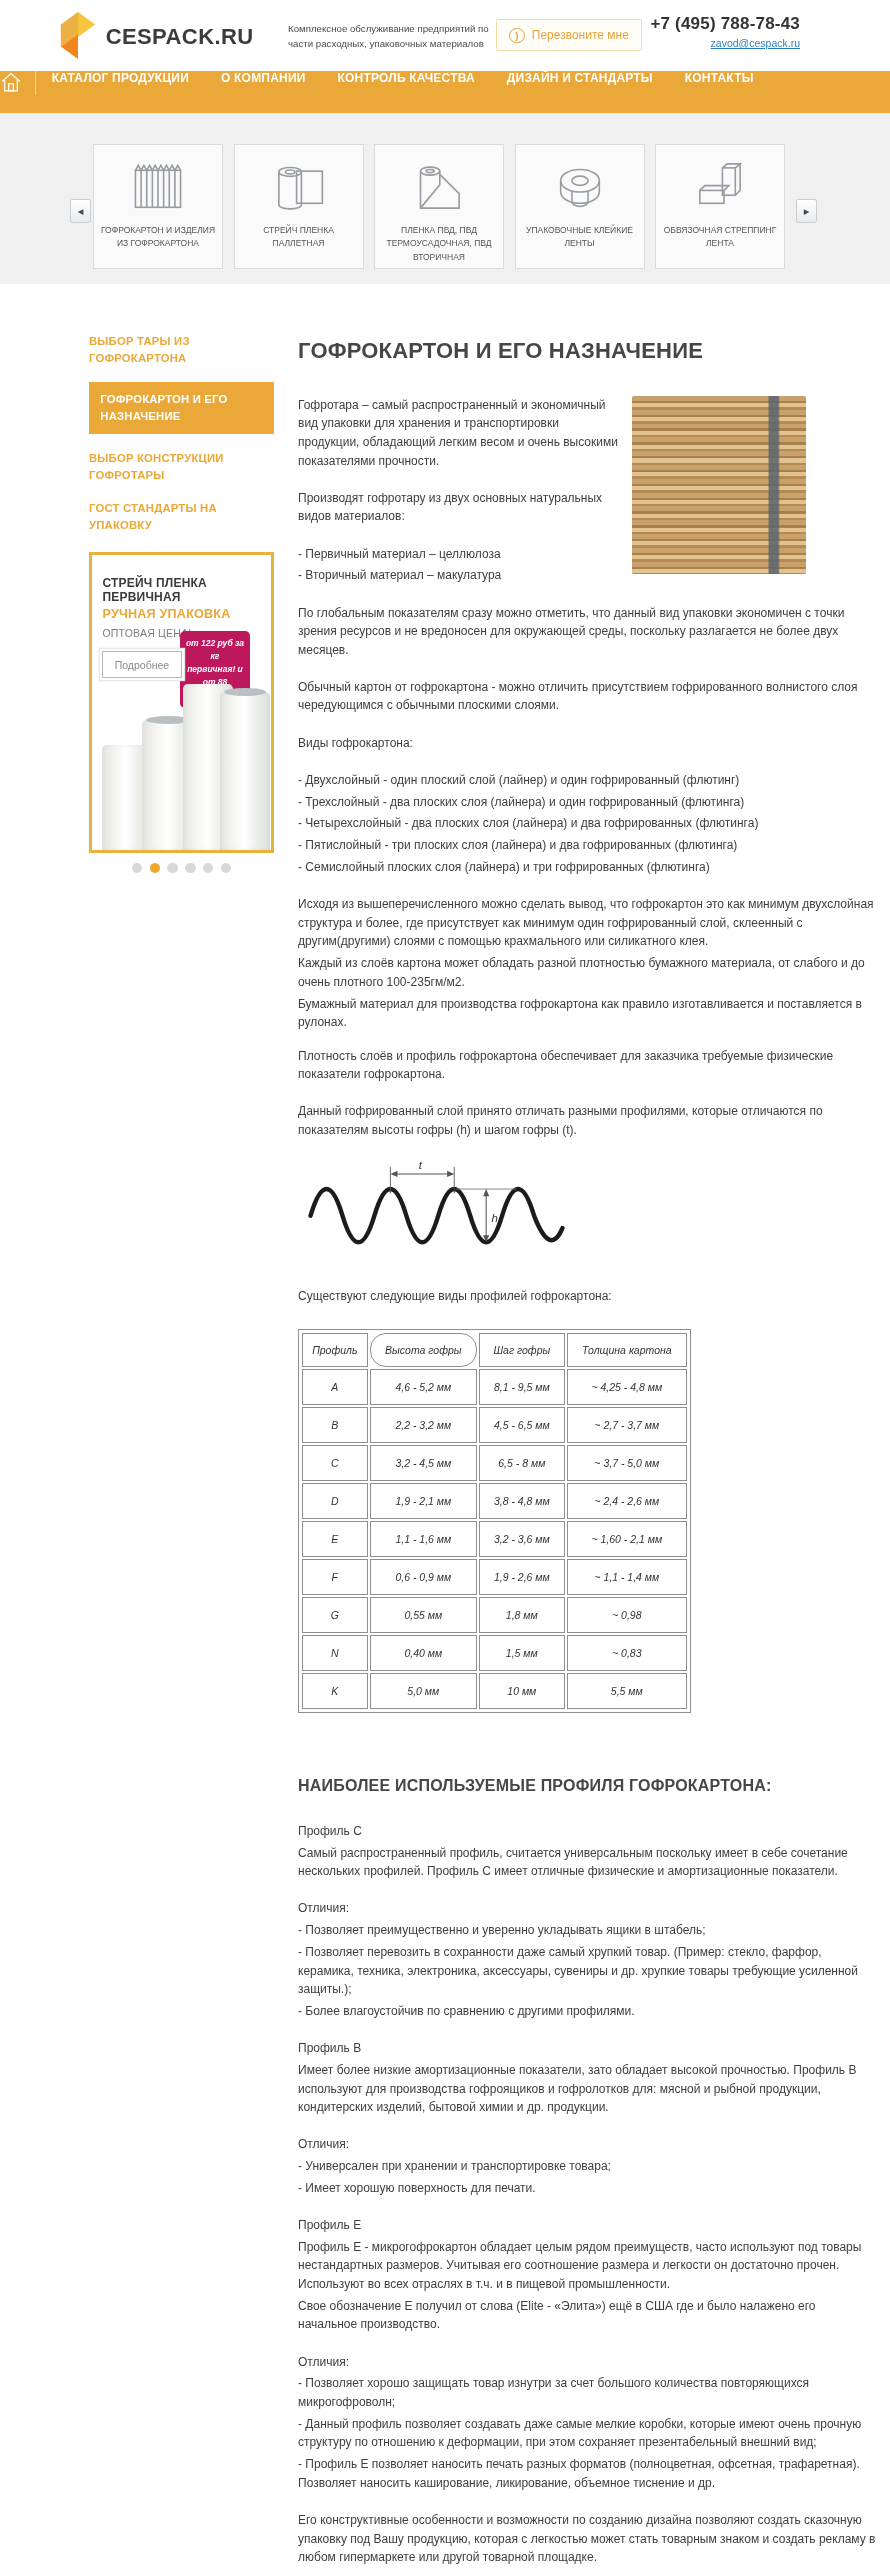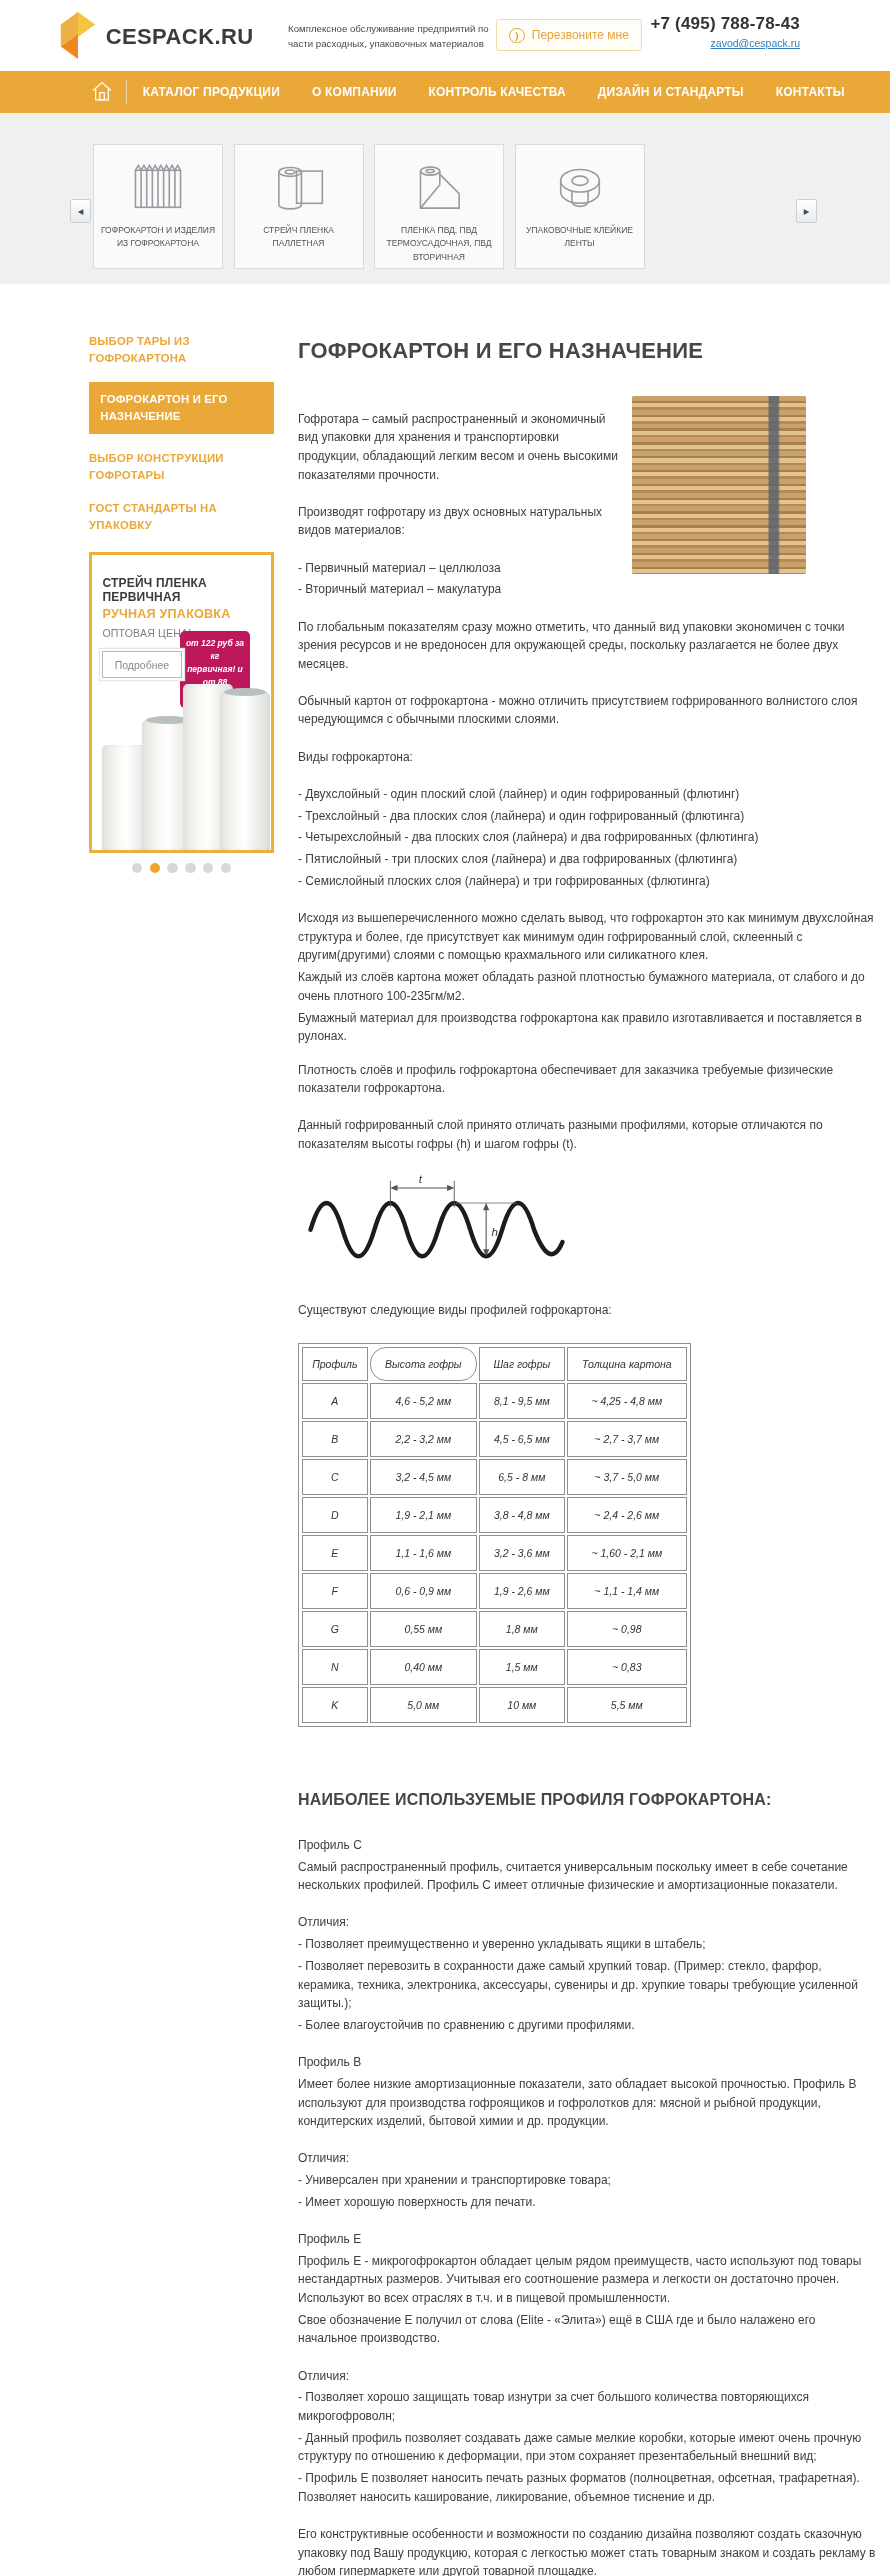--- a/index.html
+++ b/index.html
@@ -20,21 +20,21 @@
     border: 0.8px solid #f2dca6; border-radius: 2.4px; background: #fffdf7;
     color: #e8a33b; font-size: 12px; display: flex; align-items: center; justify-content: center; gap: 7.3px;
     cursor: pointer;
   }
   .callback-icon { width: 15.4px; height: 15.4px; border: 0.8px solid #e8a33b; border-radius: 50%; display: flex; align-items: center; justify-content: center; font-size: 9.7px; font-weight: bold; }
   .contact { position: absolute; right: 91px; top: 13.8px; text-align: right; }
   .phone { font-size: 17px; font-weight: bold; color: #333; letter-spacing: 0.2px; }
   .email { font-size: 10.5px; color: #2f7fbe; text-decoration: underline; display: inline-block; margin-top: 3.2px; }
 
   
-  .nav { height: 42px; background: #eaa838; display: flex; align-items: center; padding-left: 91px; }
+  .nav { height: 42px; background: #eaa838; display: flex; align-items: flex-start; }
   .home-btn { display: flex; align-items: center; cursor: pointer; }
   .nav-divider { width: 0.8px; height: 24px; background: rgba(255,255,255,.55); margin: 0 16px 0 13px; }
   .nav-item { color: #fff; font-size: 12px; font-weight: bold; margin-right: 32px; letter-spacing: 0.2px; cursor: pointer; white-space: nowrap; }
 
   
   .carousel-band { background: #f0f0f1; padding: 31px 0 14.6px; position: relative; }
   .tiles { display: flex; gap: 10.5px; margin-left: 93px; }
   .tile { width: 130px; height: 125px; background: #fafafb; border: 0.8px solid #dbdbde; display: flex; flex-direction: column; align-items: center; cursor: pointer; }
   .tile svg { margin: 13px 0 3.2px; flex-shrink: 0; }
   .tile-label { font-size: 8.5px; color: #555; text-align: center; line-height: 1.55; padding: 0 6.5px; }
@@ -65,21 +65,21 @@
   .dot.active { background: #f0a62e; }
 
   
   .content { margin-left: 24px; width: 579px; font-size: 12px; line-height: 1.55; color: #3e3e3e; padding-bottom: 8px; }
   .content h1 { font-size: 22px; color: #464646; font-weight: bold; margin: 1.6px 0 27.5px; letter-spacing: 0.2px; }
   .content h2 { font-size: 16px; color: #464646; font-weight: bold; margin: 32px 0 23px; letter-spacing: 0.2px; }
   .content p { margin-bottom: 18.6px; }
   .content .tight p, .content .tight div { margin-bottom: 3.2px; }
   .tight { margin-bottom: 18.6px; }
   .intro { display: flex; align-items: flex-start; }
-  .intro-text { width: 324px; flex-shrink: 0; margin-top: 14px; }
+  .intro-text { width: 324px; flex-shrink: 0; }
   .intro-photo {
     width: 174px; height: 178px; margin-left: 9.7px; border-radius: 1.6px;
     background:
       linear-gradient(90deg, rgba(0,0,0,0) 78%, rgba(90,100,110,.85) 79%, rgba(90,100,110,.85) 84%, rgba(0,0,0,0) 85%),
       repeating-linear-gradient(180deg, #c8a16b 0 4.9px, #a97f4e 4.9px 7.3px, #e2c28f 7.3px 11.3px, #b68a55 11.3px 13.8px),
       #c8a16b;
   }
   .wave-figure { margin: 4.9px 0 21px 4.9px; }
   .profile-table-wrap { display: inline-block; border: 0.8px solid #8f8f8f; padding: 0.8px; margin: 4.9px 0 24px; background: #fff; }
   table.profile-table { border-collapse: separate; border-spacing: 2.4px; }
@@ -173,20 +173,31 @@
       <span>
         <svg width="66" height="60" viewBox="0 0 82 74" fill="none" stroke="#989ca1" stroke-width="2">
           <ellipse cx="41" cy="28" rx="24" ry="14"></ellipse>
           <ellipse cx="41" cy="28" rx="10" ry="5.8"></ellipse>
           <path d="M17,28 V42 a24,14 0 0 0 48,0 V28"></path>
           <path d="M31,40.5 V54 a10,5.8 0 0 0 20,0 V40.5"></path>
         </svg>
       </span>
       <div class="tile-label">УПАКОВОЧНЫЕ КЛЕЙКИЕ ЛЕНТЫ</div>
     </div>
+    <div class="tile">
+      <span>
+        <svg width="66" height="60" viewBox="0 0 82 74" fill="none" stroke="#989ca1" stroke-width="2">
+          <rect x="44" y="12" width="16" height="34"></rect>
+          <path d="M44,12 L50,7 H66 L60,12 M66,7 V40 L60,46"></path>
+          <rect x="16" y="40" width="30" height="16"></rect>
+          <path d="M16,40 L22,34 H52 L46,40"></path>
+        </svg>
+      </span>
+      <div class="tile-label">ОБВЯЗОЧНАЯ СТРЕППИНГ ЛЕНТА</div>
+    </div>
   </div>
   <div class="arrow arrow-right">▶</div>
 </div>
 
 <div class="main-wrap">
 
   <div class="sidebar">
     <a class="side-link">ВЫБОР ТАРЫ ИЗ ГОФРОКАРТОНА</a>
     <a class="side-link active">ГОФРОКАРТОН И ЕГО НАЗНАЧЕНИЕ</a>
     <a class="side-link">ВЫБОР КОНСТРУКЦИИ ГОФРОТАРЫ</a>

